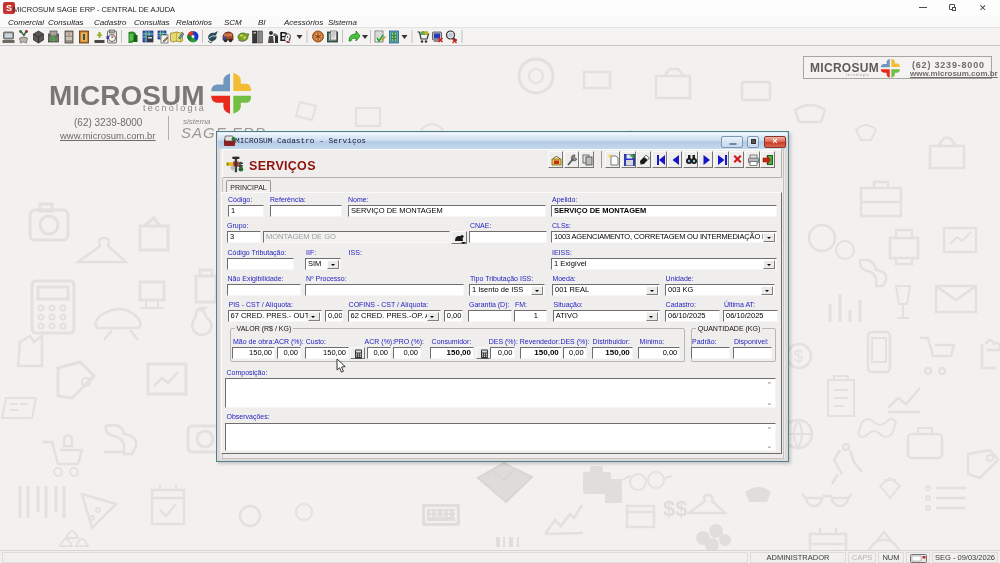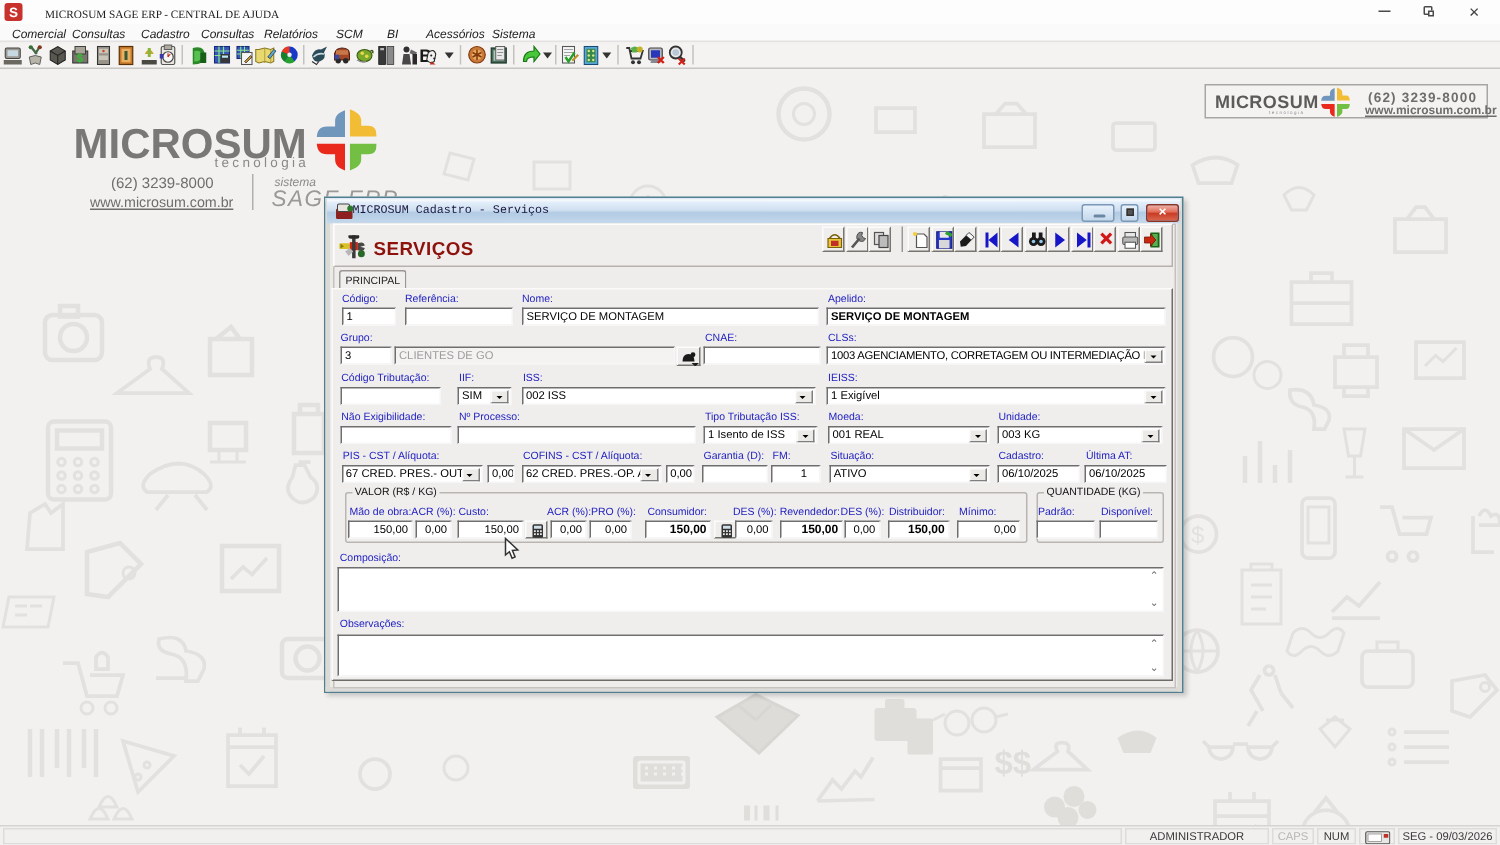--- a/index.html
+++ b/index.html
@@ -2,21 +2,21 @@
 <html><head>
 <meta charset="utf-8">
 <style>
 * { margin:0; padding:0; box-sizing:border-box; }
 html,body { width:1000px; height:563px; overflow:hidden; font-family:"Liberation Sans",sans-serif; }
 body { position:relative; background:#f2f1f0; }
 .abs { position:absolute; }
 
 
 #titlebar { left:0; top:0; width:1000px; height:16px; background:#fdfdfd; }
-#titlebar .ttl { position:absolute; left:30px; top:4.5px; font-size:7.5px; color:#1c1c1c; letter-spacing:0px;font-family:Liberation Serif, serif; }
+#titlebar .ttl { position:absolute; left:13px; top:4.5px; font-size:7.5px; color:#1c1c1c; letter-spacing:0px; }
 #appicon { position:absolute; left:3px; top:2px; width:12px; height:12px; background:#c8322d; border-radius:2px; color:#fff; font-size:9px; font-weight:bold; text-align:center; line-height:12px; }
 .winbtn { position:absolute; top:0px; color:#444; font-size:9px; }
 #menubar { left:0; top:16px; width:1000px; height:12px; background:#fbfafa; border-bottom:1px solid #e3e2e1; }
 #menubar span { position:absolute; top:2px; font-size:8px; color:#1c1c1c;font-style:italic; }
 #toolbar { left:0; top:29px; width:1000px; height:17px; background:#f4f3f2; border-bottom:1px solid #c8c6c4; }
 
 
 #desktop { left:0; top:46px; width:1000px; height:504px; background:#f2f1f0; overflow:hidden; }
 
 
@@ -560,39 +560,38 @@
     <div class="inp" style="left:11px; top:73px; width:36px;">1</div>
     <div class="lbl" style="left:53px; top:64px;">Referência:</div>
     <div class="inp" style="left:53px; top:73px; width:72px;"></div>
     <div class="lbl" style="left:131px; top:64px;">Nome:</div>
     <div class="inp" style="left:131px; top:73px; width:198px;">SERVIÇO DE MONTAGEM</div>
     <div class="lbl" style="left:335px; top:64px;">Apelido:</div>
     <div class="inp" style="left:334px; top:73px; width:226px; font-weight:bold;">SERVIÇO DE MONTAGEM</div>
 
     <div class="lbl" style="left:10px; top:90px;">Grupo:</div>
     <div class="inp" style="left:10px; top:99px; width:34px;">3</div>
-    <div class="inp" style="left:46px; top:99px; width:187px; color:#9c9c9c; background:#f4f3f2;">CLIENTES DE GO</div>
+    <div class="inp" style="left:46px; top:99px; width:187px; color:#9c9c9c; background:#f4f3f2;">MONTAGEM DE GO</div>
     <div class="calcbtn" style="left:234px; top:99px; width:16px; height:13px;">
         <svg width="14" height="11" viewBox="0 0 14 11">
           <path d="M2 8 q0 -5 4 -5 t4 5 z" fill="#1a1a1a"></path>
           <circle cx="9" cy="3.5" r="1.6" fill="#1a1a1a"></circle>
           <path d="M8 9 l5 0 -2.5 2.2 z" fill="#1a1a1a"></path>
         </svg>
       </div>
     <div class="lbl" style="left:253px; top:90px;">CNAE:</div>
     <div class="inp" style="left:252px; top:99px; width:78px;"></div>
     <div class="lbl" style="left:335px; top:90px;">CLSs:</div>
     <div class="inp cmb" style="left:334px; top:99px; width:226px; letter-spacing:-0.18px;">1003 AGENCIAMENTO, CORRETAGEM OU INTERMEDIAÇÃO DI<div class="cmb-arrow"></div></div>
 
     <div class="lbl" style="left:10.5px; top:117px;">Código Tributação:</div>
     <div class="inp" style="left:10px; top:126px; width:67px;"></div>
     <div class="lbl" style="left:89px; top:117px;">IIF:</div>
     <div class="inp cmb" style="left:88px; top:126px; width:36px;">SIM<div class="cmb-arrow"></div></div>
     <div class="lbl" style="left:131.6px; top:117px;">ISS:</div>
-    <div class="inp cmb" style="left:130.6px; top:126px; width:196px;">002 ISS<div class="cmb-arrow"></div></div>
     <div class="lbl" style="left:335px; top:117px;">IEISS:</div>
     <div class="inp cmb" style="left:334px; top:126px; width:226px;">1 Exigível<div class="cmb-arrow"></div></div>
 
     <div class="lbl" style="left:10.5px; top:143px;">Não Exigibilidade:</div>
     <div class="inp" style="left:10px; top:152px; width:74px;"></div>
     <div class="lbl" style="left:89px; top:143px;">Nº Processo:</div>
     <div class="inp" style="left:88px; top:152px; width:159px;"></div>
     <div class="lbl" style="left:253px; top:143px;">Tipo Tributação ISS:</div>
     <div class="inp cmb" style="left:252px; top:152px; width:76px;">1 Isento de ISS<div class="cmb-arrow"></div></div>
     <div class="lbl" style="left:335.4px; top:143px;">Moeda:</div>

